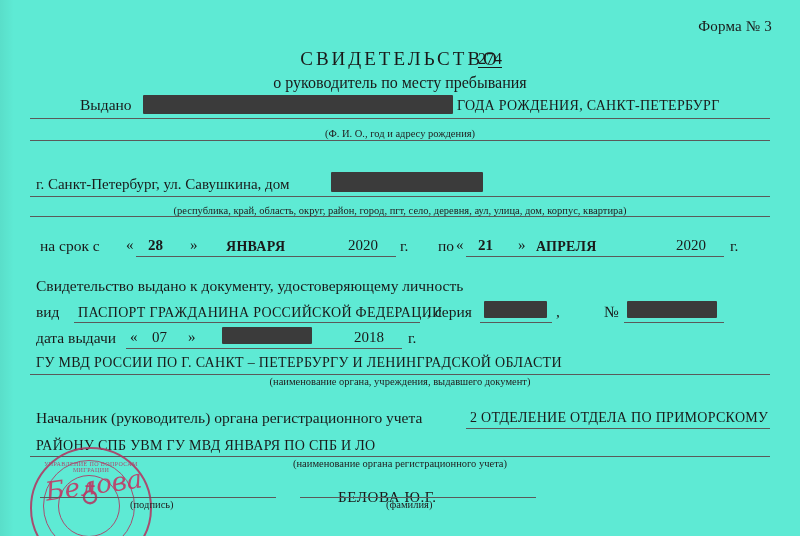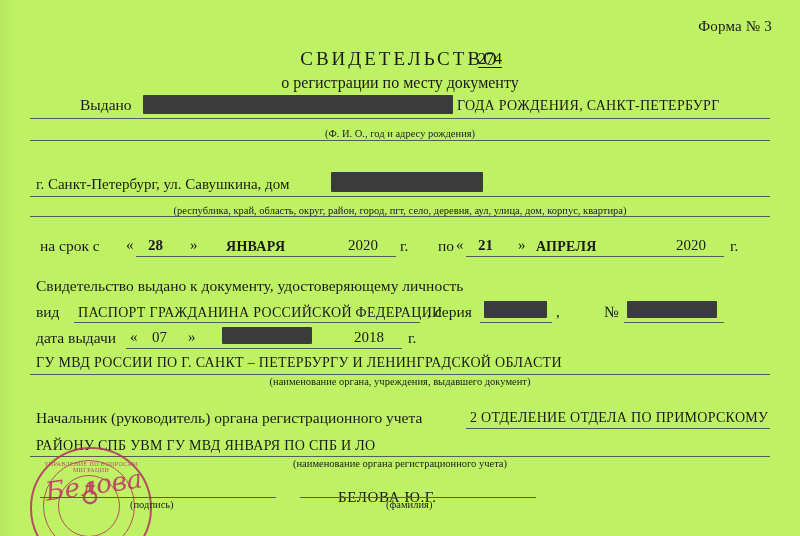--- a/index.html
+++ b/index.html
@@ -11,21 +11,21 @@
     height: 536px;
     background: #ffffff;
     font-family: "Liberation Serif", serif;
     color: #1a1a1a;
     overflow: hidden;
   }
   .page {
     position: relative;
     width: 800px;
     height: 536px;
-    background: #bef264;
+    background: #5eead4;
   }
   
   .form-no {
     position: absolute;
     top: 18px;
     right: 28px;
     font-size: 15px;
     letter-spacing: 0.2px;
   }
   
@@ -193,21 +193,21 @@
 <div class="page">
 
   <div class="edge-fade"></div>
 
   <div class="form-no">Форма № 3</div>
 
   <div class="title-row">
     <span class="title-main">СВИДЕТЕЛЬСТВО</span>
     <span class="title-number">274</span>
   </div>
-  <div class="title-sub">о регистрации по месту документу</div>
+  <div class="title-sub">о руководитель по месту пребывания</div>
 
   <div class="lbl" style="left:80px; top:96px;">Выдано</div>
   <div class="redact" style="left:143px; top:95px; width:310px; height:19px;"></div>
   <div class="val-caps" style="left:457px; top:98px;">ГОДА РОЖДЕНИЯ, САНКТ-ПЕТЕРБУРГ</div>
   <div class="rule" style="left:30px; top:118px; width:740px;"></div>
   <div class="rule" style="left:30px; top:140px; width:740px;"></div>
   <div class="caption" style="top:128px;">(Ф. И. О., год и адресу рождения)</div>
 
 
   <div class="val" style="left:36px; top:176px;">г. Санкт-Петербург, ул. Савушкина, дом</div>

